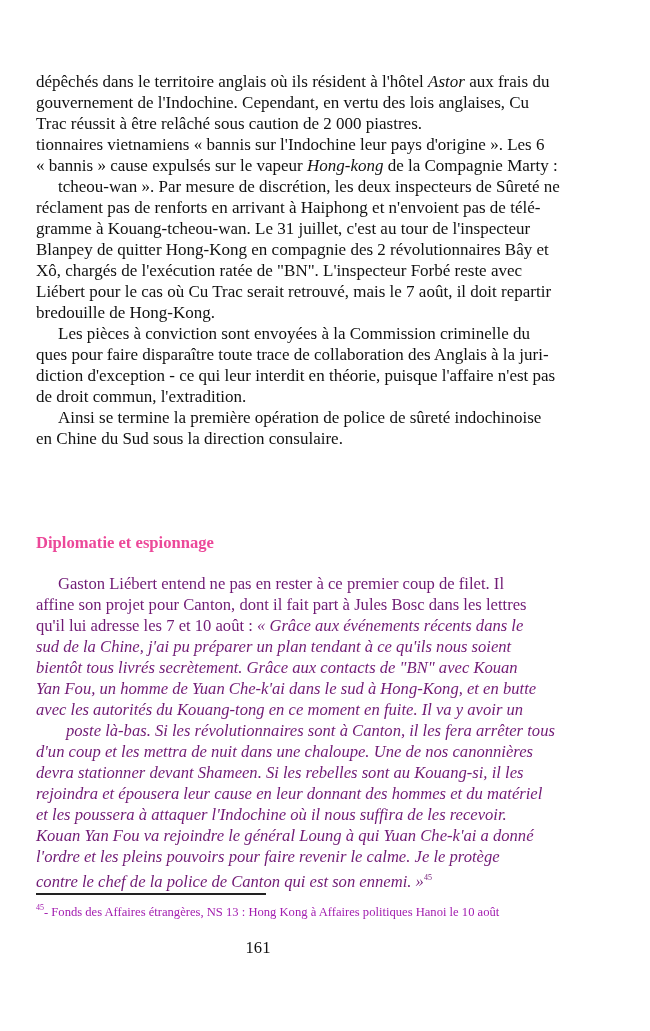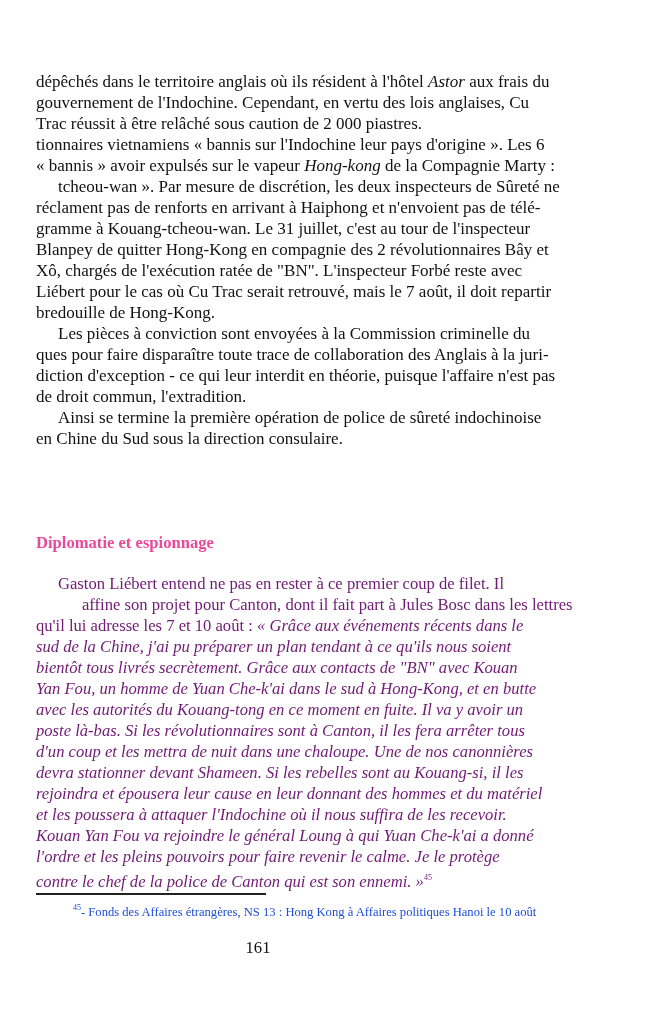--- a/index.html
+++ b/index.html
@@ -13,60 +13,60 @@
   .line.last { text-align-last: left; }
   .indent { padding-left: 22px; }
   .heading { font-weight: bold; position: absolute; left: 36px; top: 533px; font-family: "Liberation Serif", serif; font-size: 16.6px; color: #ec4899; }
   .page2 {
     position: absolute; left: 36px; top: 573px; width: 577px;
     font-family: "Liberation Serif", serif; font-size: 16.6px; line-height: 21.2px;
     color: #701a75;
   }
   .it { font-style: italic; }
   .rule { position: absolute; left: 36px; top: 893px; width: 230px; height: 0; border-top: 2px solid #222; }
-  .footnote { position: absolute; left: 36px; top: 903px; font-family: "Liberation Serif", serif; font-size: 12.6px; color: #1d4ed8; white-space: nowrap; margin-left: 37px; }
+  .footnote { position: absolute; left: 36px; top: 903px; font-family: "Liberation Serif", serif; font-size: 12.6px; color: #a21caf; white-space: nowrap; }
   .footnote sup { font-size: 8px; vertical-align: 6px; }
   .pagenum { position: absolute; left: 0; width: 516px; top: 938px; text-align: center; font-family: "Liberation Serif", serif; font-size: 16.6px; color: #111; }
   .noteref { font-size: 8px; vertical-align: 7px; font-style: normal; }
 </style>
 </head>
 <body>
 
 <div class="page">
   <span class="line" style="word-spacing: 0px; text-align-last: left;"><span>dépêchés dans le territoire anglais où ils résident à l'hôtel </span><span class="it">Astor</span><span> aux frais du</span></span>
   <span class="line" style="word-spacing: 0px; text-align-last: left;">gouvernement de l'Indochine. Cependant, en vertu des lois anglaises, Cu</span>
   <span class="line last">Trac réussit à être relâché sous caution de 2 000 piastres.</span>
   <span class="line" style="word-spacing: 0px; text-align-last: left;">tionnaires vietnamiens « bannis sur l'Indochine leur pays d'origine ». Les 6</span>
-  <span class="line" style="word-spacing: 0px; text-align-last: left;"><span>« bannis » avoir expulsés sur le vapeur </span><span class="it">Hong-kong</span><span> de la Compagnie Marty :</span></span>
+  <span class="line" style="word-spacing: 0px; text-align-last: left;"><span>« bannis » cause expulsés sur le vapeur </span><span class="it">Hong-kong</span><span> de la Compagnie Marty :</span></span>
   <span class="line" style="word-spacing: 0px; text-align-last: left; margin-left: 22px;">tcheou-wan ». Par mesure de discrétion, les deux inspecteurs de Sûreté ne</span>
   <span class="line" style="word-spacing: 0px; text-align-last: left;">réclament pas de renforts en arrivant à Haiphong et n'envoient pas de télé-</span>
   <span class="line" style="word-spacing: 0px; text-align-last: left;">gramme à Kouang-tcheou-wan. Le 31 juillet, c'est au tour de l'inspecteur</span>
   <span class="line" style="word-spacing: 0px; text-align-last: left;">Blanpey de quitter Hong-Kong en compagnie des 2 révolutionnaires Bây et</span>
   <span class="line" style="word-spacing: 0px; text-align-last: left;">Xô, chargés de l'exécution ratée de "BN". L'inspecteur Forbé reste avec</span>
   <span class="line" style="word-spacing: 0px; text-align-last: left;">Liébert pour le cas où Cu Trac serait retrouvé, mais le 7 août, il doit repartir</span>
   <span class="line last">bredouille de Hong-Kong.</span>
   <span class="line indent" style="word-spacing: 0px; text-align-last: left;">Les pièces à conviction sont envoyées à la Commission criminelle du</span>
   <span class="line" style="word-spacing: 0px; text-align-last: left;">ques pour faire disparaître toute trace de collaboration des Anglais à la juri-</span>
   <span class="line" style="word-spacing: 0px; text-align-last: left;">diction d'exception - ce qui leur interdit en théorie, puisque l'affaire n'est pas</span>
   <span class="line last">de droit commun, l'extradition.</span>
   <span class="line indent" style="word-spacing: 0px; text-align-last: left;">Ainsi se termine la première opération de police de sûreté indochinoise</span>
   <span class="line last">en Chine du Sud sous la direction consulaire.</span>
 </div>
 
 <div class="heading">Diplomatie et espionnage</div>
 
 <div class="page2">
   <span class="line indent" style="word-spacing: 0px; text-align-last: left;">Gaston Liébert entend ne pas en rester à ce premier coup de filet. Il</span>
-  <span class="line" style="word-spacing: 0px; text-align-last: left; margin-left: 46px;">affine son projet pour Canton, dont il fait part à Jules Bosc dans les lettres</span>
+  <span class="line" style="word-spacing: 0px; text-align-last: left;">affine son projet pour Canton, dont il fait part à Jules Bosc dans les lettres</span>
   <span class="line" style="word-spacing: 0px; text-align-last: left;"><span>qu'il lui adresse les 7 et 10 août : </span><span class="it">« Grâce aux événements récents dans le</span></span>
   <span class="line it" style="word-spacing: 0px; text-align-last: left;">sud de la Chine, j'ai pu préparer un plan tendant à ce qu'ils nous soient</span>
   <span class="line it" style="word-spacing: 0px; text-align-last: left;">bientôt tous livrés secrètement. Grâce aux contacts de "BN" avec Kouan</span>
   <span class="line it" style="word-spacing: 0px; text-align-last: left;">Yan Fou, un homme de Yuan Che-k'ai dans le sud à Hong-Kong, et en butte</span>
   <span class="line it" style="word-spacing: 0px; text-align-last: left;">avec les autorités du Kouang-tong en ce moment en fuite. Il va y avoir un</span>
-  <span class="line it" style="word-spacing: 0px; text-align-last: left;">poste là-bas. Si les révolutionnaires sont à Canton, il les fera arrêter tous</span>
+  <span class="line it" style="word-spacing: 0px; text-align-last: left; margin-left: 30px;">poste là-bas. Si les révolutionnaires sont à Canton, il les fera arrêter tous</span>
   <span class="line it" style="word-spacing: 0px; text-align-last: left;">d'un coup et les mettra de nuit dans une chaloupe. Une de nos canonnières</span>
   <span class="line it" style="word-spacing: 0px; text-align-last: left;">devra stationner devant Shameen. Si les rebelles sont au Kouang-si, il les</span>
   <span class="line it" style="word-spacing: 0px; text-align-last: left;">rejoindra et épousera leur cause en leur donnant des hommes et du matériel</span>
   <span class="line it" style="word-spacing: 0px; text-align-last: left;">et les poussera à attaquer l'Indochine où il nous suffira de les recevoir.</span>
   <span class="line it" style="word-spacing: 0px; text-align-last: left;">Kouan Yan Fou va rejoindre le général Loung à qui Yuan Che-k'ai a donné</span>
   <span class="line it" style="word-spacing: 0px; text-align-last: left;">l'ordre et les pleins pouvoirs pour faire revenir le calme. Je le protège</span>
   <span class="line it last"><span>contre le chef de la police de Canton qui est son ennemi. »</span><span class="noteref">45</span></span>
 </div>
 
 <div class="rule"></div>

